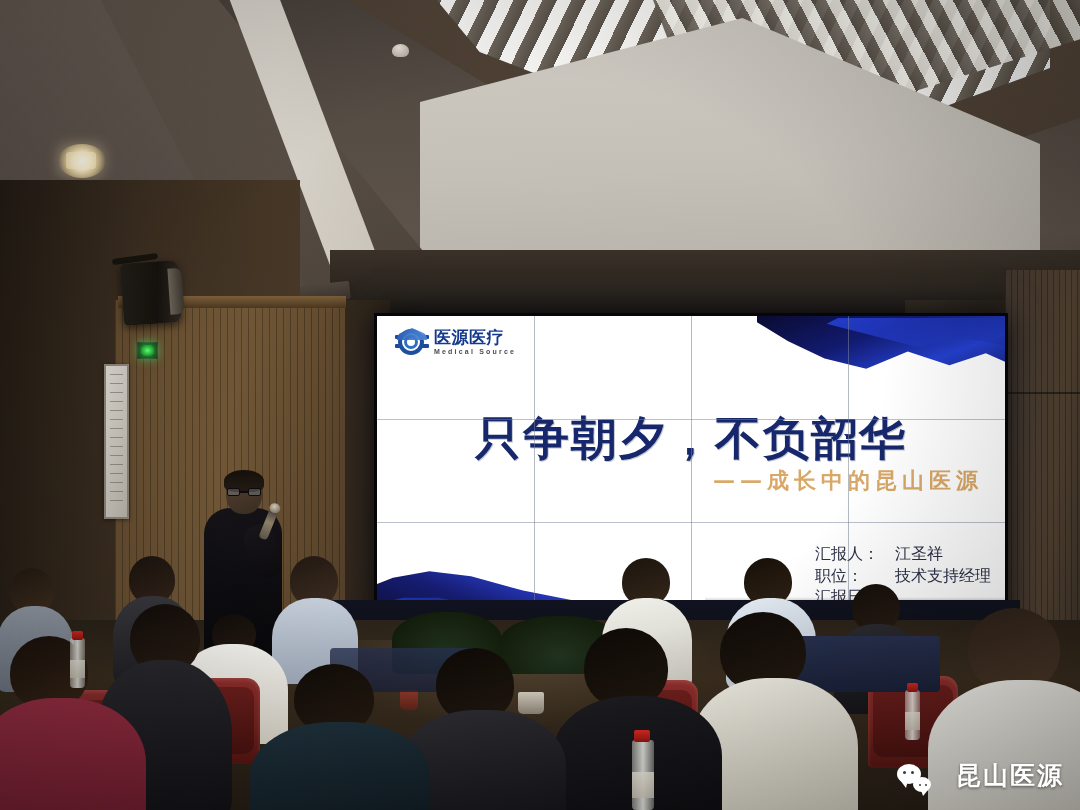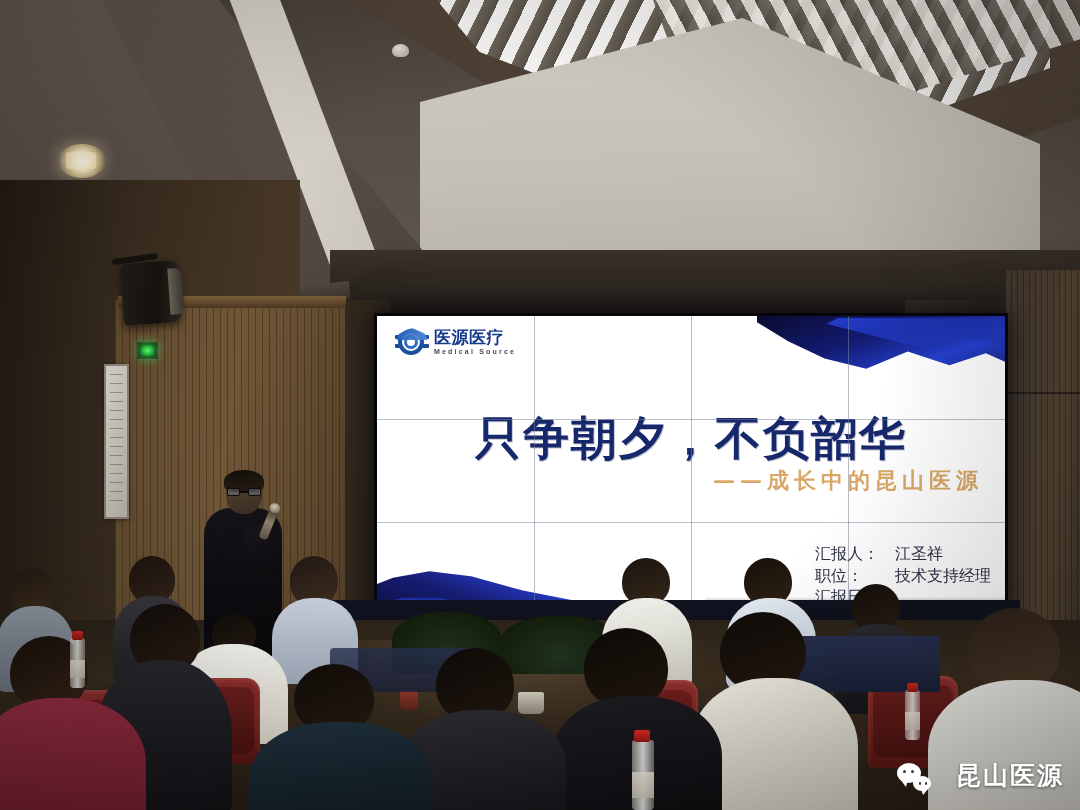--- a/index.html
+++ b/index.html
@@ -380,21 +380,21 @@
     background:linear-gradient(180deg,#3a3530 0%,#8c7f68 45%,#5a5247 100%);
     border-radius:4px; transform:rotate(22deg);
   }
   .mic:before{
     content:""; position:absolute; left:-1px; top:-6px; width:11px; height:10px;
     background:radial-gradient(circle at 40% 35%,#cfc6b2,#5e564a); border-radius:50%;
   }
 
   .watermark{
     position:absolute; right:16px; bottom:18px;
-    display:flex; align-items:center; gap:25px;
+    display:flex; align-items:flex-end; gap:25px;
     z-index:40;
   }
   .wechat-ic{ position:relative; width:34px; height:30px; }
   .wechat-ic .bub{
     position:absolute; border-radius:50%;
     background:#ffffff;
   }
   .wechat-ic .b-big{ left:0; top:2px; width:24px; height:20px; }
   .wechat-ic .b-sm{ right:0; bottom:0; width:18px; height:15px; }
   .wechat-ic .tail-big{

